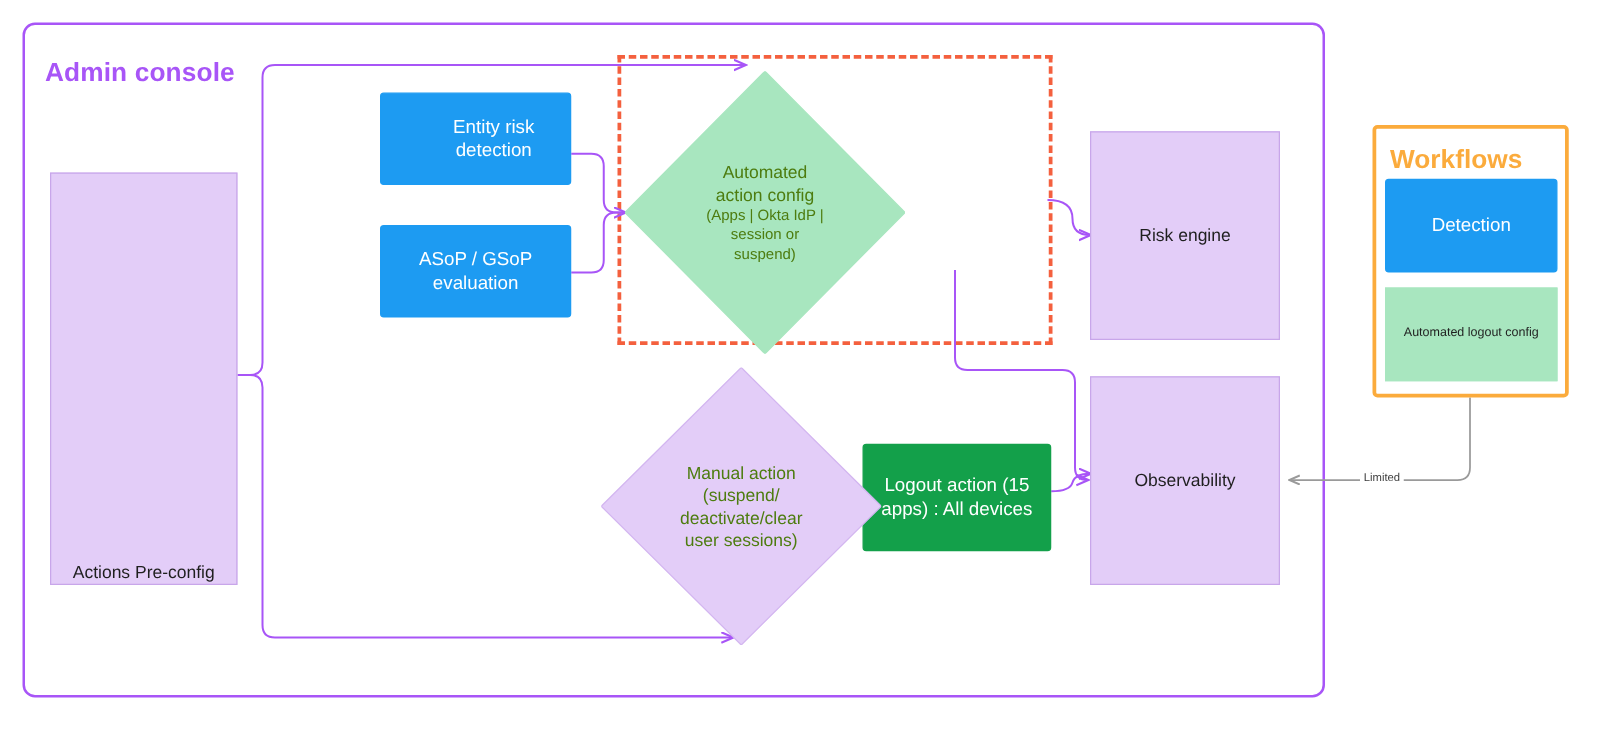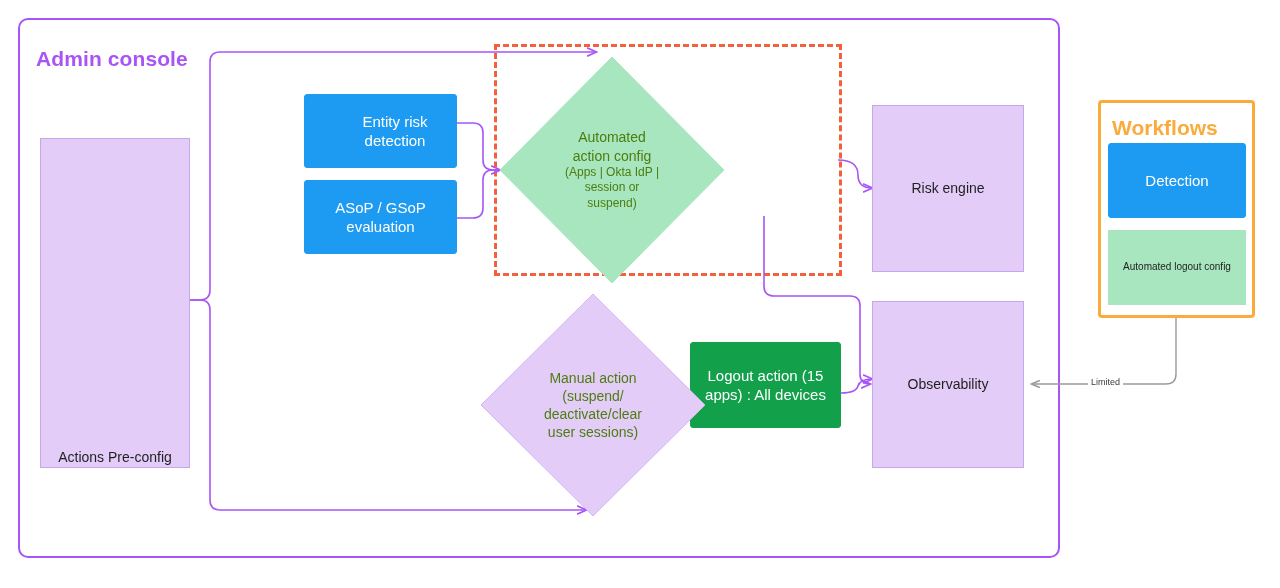--- a/index.html
+++ b/index.html
@@ -186,21 +186,21 @@
 
     <g fill="none" stroke="#9a9a9a" stroke-width="1.4">
       <path d="M1176,318 L1176,374 Q1176,384 1166,384 L1032,384" marker-end="url(#arrow-gray)"></path>
     </g>
   </svg>
 
   <div class="node box-purple" style="left:40px; top:138px; width:150px; height:330px;align-items:flex-end;">
     <span>Actions Pre-config</span>
   </div>
 
-  <div class="node box-blue" style="left:304px; top:94px; width:153px; height:74px; flex-direction:column;padding-left:29px;">
+  <div class="node box-blue" style="left:304px; top:74px; width:153px; height:74px; flex-direction:column;padding-left:29px;">
     <span>Entity risk</span>
     <span>detection</span>
   </div>
 
   <div class="node box-blue" style="left:304px; top:180px; width:153px; height:74px; flex-direction:column;">
     <span>ASoP / GSoP</span>
     <span>evaluation</span>
   </div>
 
 
@@ -214,21 +214,21 @@
       <span class="dl-sub">(Apps | Okta IdP |</span>
       <span class="dl-sub">session or</span>
       <span class="dl-sub">suspend)</span>
     </div>
   </div>
 
   <div class="node box-purple" style="left:872px; top:105px; width:152px; height:167px;">
     <span>Risk engine</span>
   </div>
 
-  <div class="node box-green-dark" style="left:690px; top:342px; width:151px; height:86px; flex-direction:column;">
+  <div class="node box-green-dark" style="left:690px; top:355px; width:151px; height:86px; flex-direction:column;">
     <span>Logout action (15</span>
     <span>apps) : All devices</span>
   </div>
 
   <div class="diamond-wrap" style="left:481px; top:294px; width:224px; height:222px;">
     <svg class="diamond-shape" viewBox="0 0 224 222" preserveAspectRatio="none">
       <polygon points="112,0 224,111 112,222 0,111" fill="#e3cdf8" stroke="#d3b6f0" stroke-width="1"></polygon>
     </svg>
     <div class="diamond-label">
       <span class="dl-main">Manual action</span>

